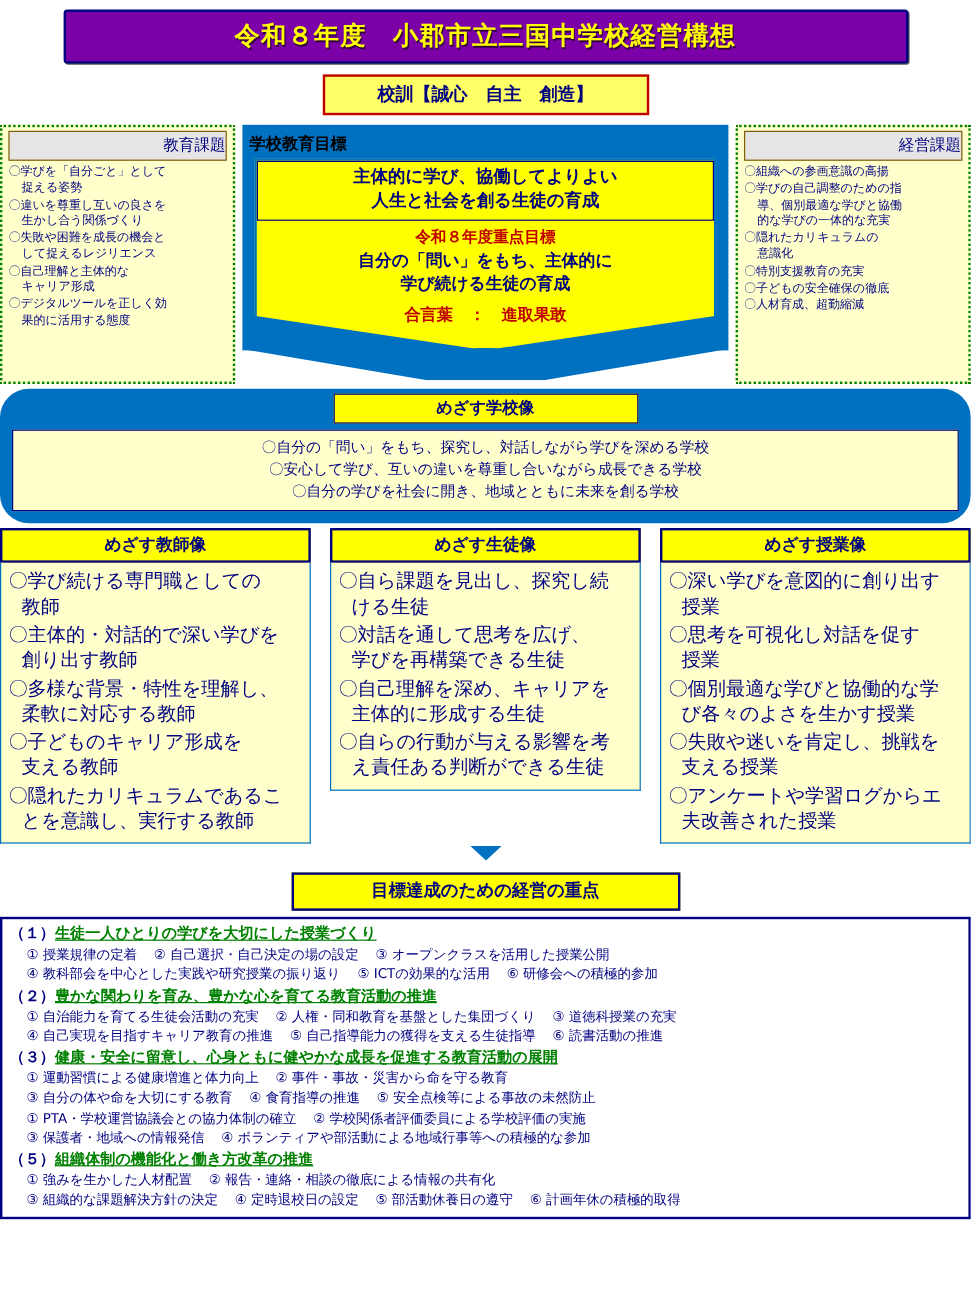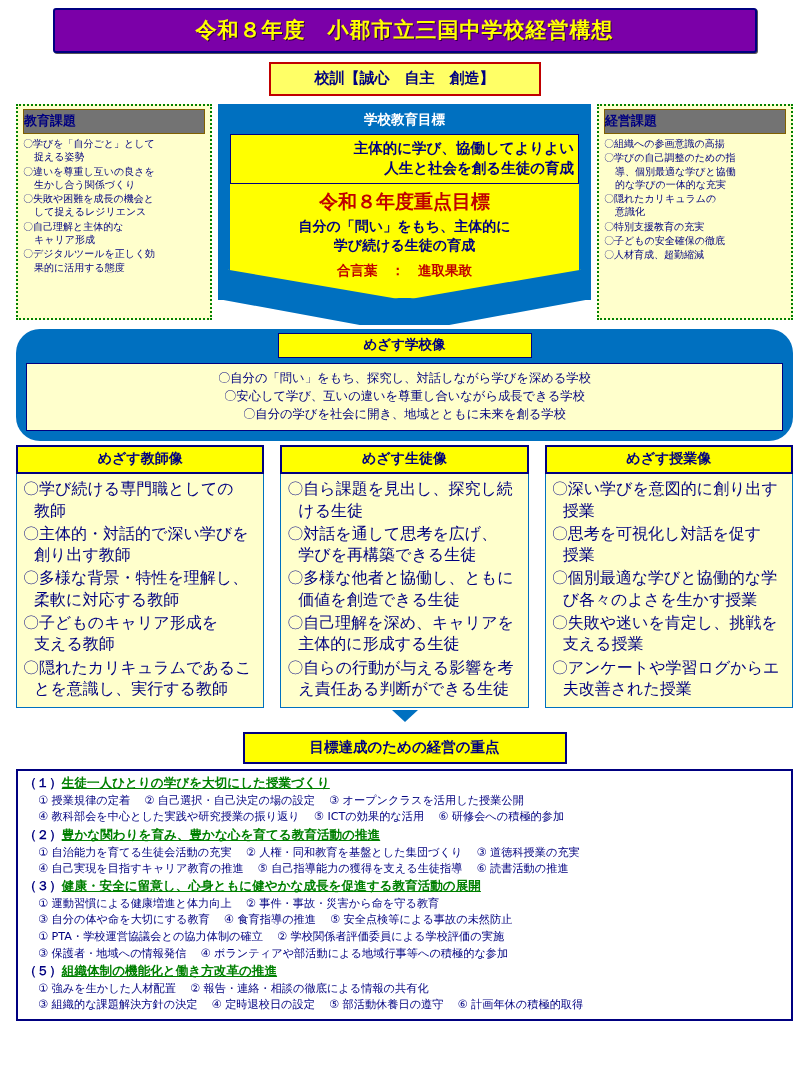--- a/index.html
+++ b/index.html
@@ -5,21 +5,21 @@
   html,body{margin:0;padding:0;}
   body{
     width:809px;height:1080px;
     background:#ffffff;
     font-family:"DejaVu Sans","Liberation Sans",sans-serif;
     font-size:11px;
     color:#000080;
     position:relative;
     overflow:hidden;
   }
-  .page{position:relative;width:809px;height:756px;box-sizing:border-box;padding:6px 16px;}
+  .page{position:relative;width:809px;height:756px;box-sizing:border-box;padding:6px 0;}
 
   
   .title-bar{
     margin:2px auto 0 auto;
     width:700px;
     background:#7b00a8;
     border:2px solid #000080;
     border-radius:3px;
     text-align:center;
     padding:6px 0 7px 0;
@@ -50,24 +50,24 @@
   .row3{display:flex;gap:6px;align-items:flex-start;margin-top:8px;}
   .col-side{
     width:196px;
     background:#ffffcc;
     border:2px dotted #008000;
     padding:3px 5px 6px 5px;
     box-sizing:border-box;
     min-height:216px;
   }
   .col-head{
-    background:#737373;
+    background:#e5e5e5;
     border:1px solid #806000;
-    text-align:left;
-    font-weight:bold;
+    text-align:right;
+    font-weight:normal;
     font-size:13px;
     color:#000080;
     padding:2px 0 3px 0;
     margin-bottom:3px;
   }
   .col-side ul{list-style:none;margin:0;padding:0;}
   .col-side li{
     font-size:10px;
     line-height:1.33;
     margin-bottom:1px;
@@ -81,41 +81,41 @@
     flex:1;
     position:relative;
   }
   .goal-wrap{
     background:#0070c0;
     padding:6px 6px 0 6px;
     position:relative;
   }
   .goal-head{
     background:#0070c0;
-    color:#ffffff;
-    font-weight:bold;
-    text-align:center;
+    color:#000000;
+    font-weight:bold;
+    text-align:left;
     font-size:13.5px;
     padding:1px 0 3px 0;
   }
   .goal-body{
     background:#ffff00;
     border:1px solid #000080;
-    text-align:right;
+    text-align:center;
     font-weight:bold;
     font-size:14.5px;
     color:#000080;
     line-height:1.35;
     padding:4px 4px 5px 4px;
   }
   .focus-head{
     color:#c00000;
     font-weight:bold;
     text-align:center;
-    font-size:19px;
+    font-size:13px;
     padding:5px 0 2px 0;
   }
   .focus-body{
     text-align:center;
     font-weight:bold;
     font-size:14px;
     color:#000080;
     line-height:1.35;
     padding-bottom:4px;
   }
@@ -324,22 +324,20 @@
     </div>
 
     <div class="imgcol">
       <div class="hd">めざす生徒像</div>
       <div class="bd">
         <ul>
           <li style="white-space: pre-line;">〇自ら課題を見出し、探究し続
 ける生徒</li>
           <li style="white-space: pre-line;">〇対話を通して思考を広げ、
 学びを再構築できる生徒</li>
-          <li style="white-space: pre-line;">〇多様な他者と協働し、ともに
-価値を創造できる生徒</li>
           <li style="white-space: pre-line;">〇自己理解を深め、キャリアを
 主体的に形成する生徒</li>
           <li style="white-space: pre-line;">〇自らの行動が与える影響を考
 え責任ある判断ができる生徒</li>
         </ul>
       </div>
     </div>
 
     <div class="imgcol">
       <div class="hd">めざす授業像</div>

